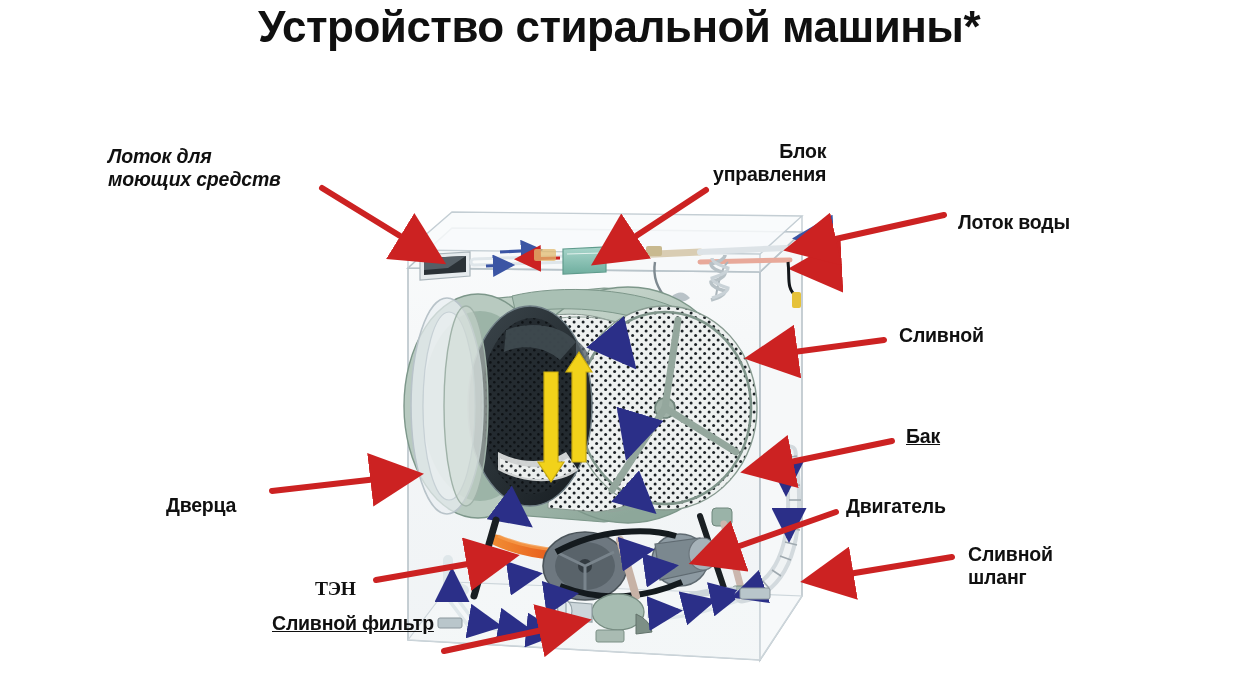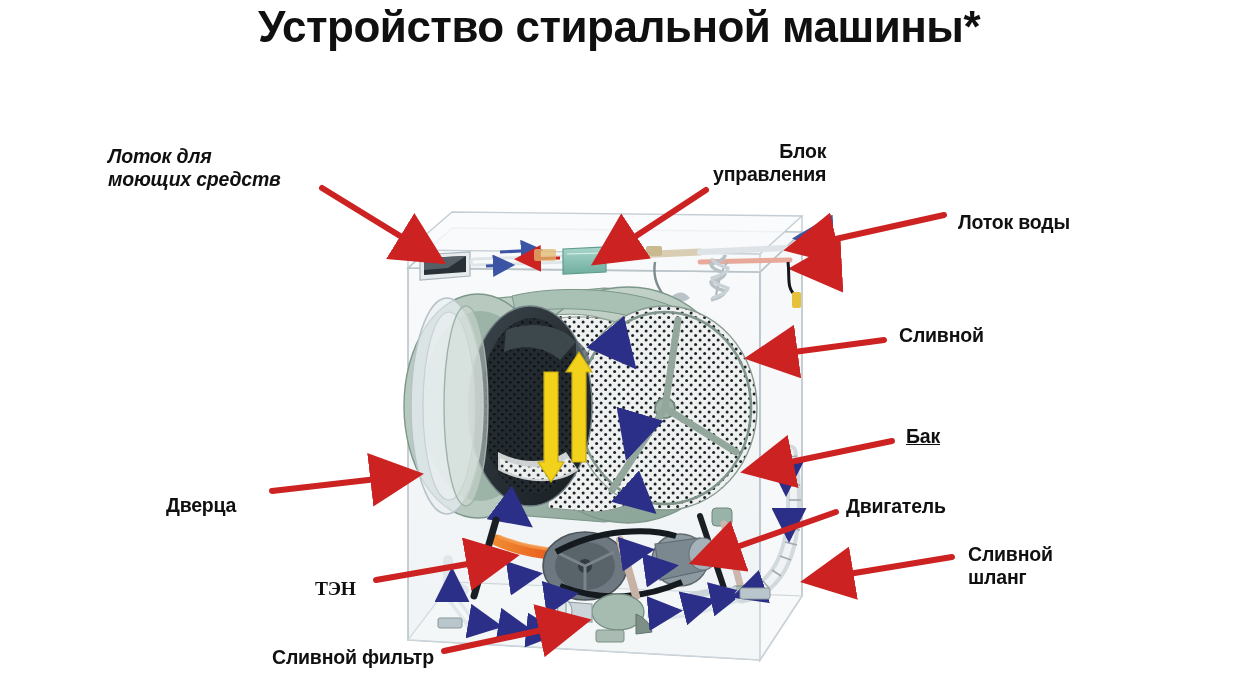--- a/index.html
+++ b/index.html
@@ -300,16 +300,16 @@
       <div class="label" style="left: 713px; top: 140px; text-align: right;">Блок
 управления</div>
       <div class="label" style="left: 958px; top: 211px;">Лоток воды</div>
       <div class="label" style="left: 899px; top: 324px;">Сливной</div>
       <div class="label" style="left: 906px; top: 425px; text-decoration: underline;">Бак</div>
       <div class="label" style="left: 846px; top: 495px; text-align: right;">Двигатель</div>
       <div class="label" style="left: 968px; top: 543px;">Сливной
 шланг</div>
       <div class="label" style="left: 166px; top: 494px;">Дверца</div>
       <div class="label" style="left: 315px; top: 577px; font-family: Liberation Serif, serif;">ТЭН</div>
-      <div class="label" style="left: 272px; top: 646px;">Сливной фильтр</div>
+      <div class="label" style="left: 272px; top: 612px; text-decoration: underline;">Сливной фильтр</div>
     </div>
 
 </div>
 
 </body></html>

